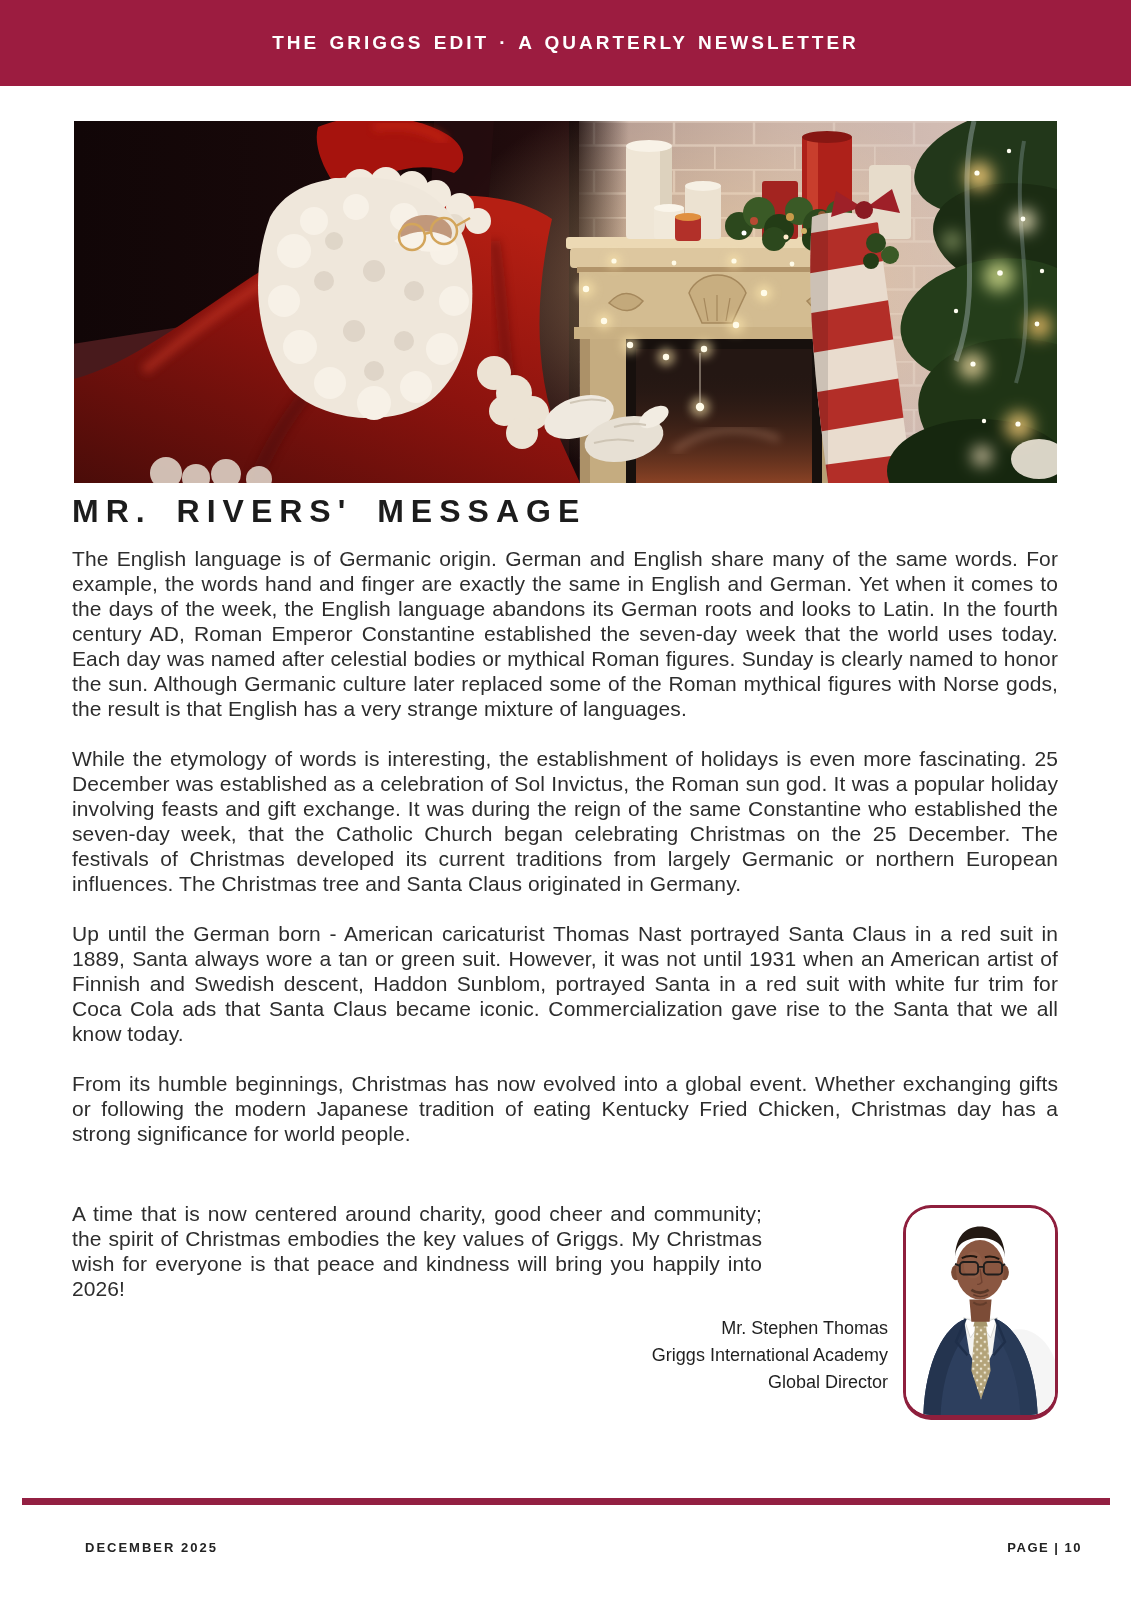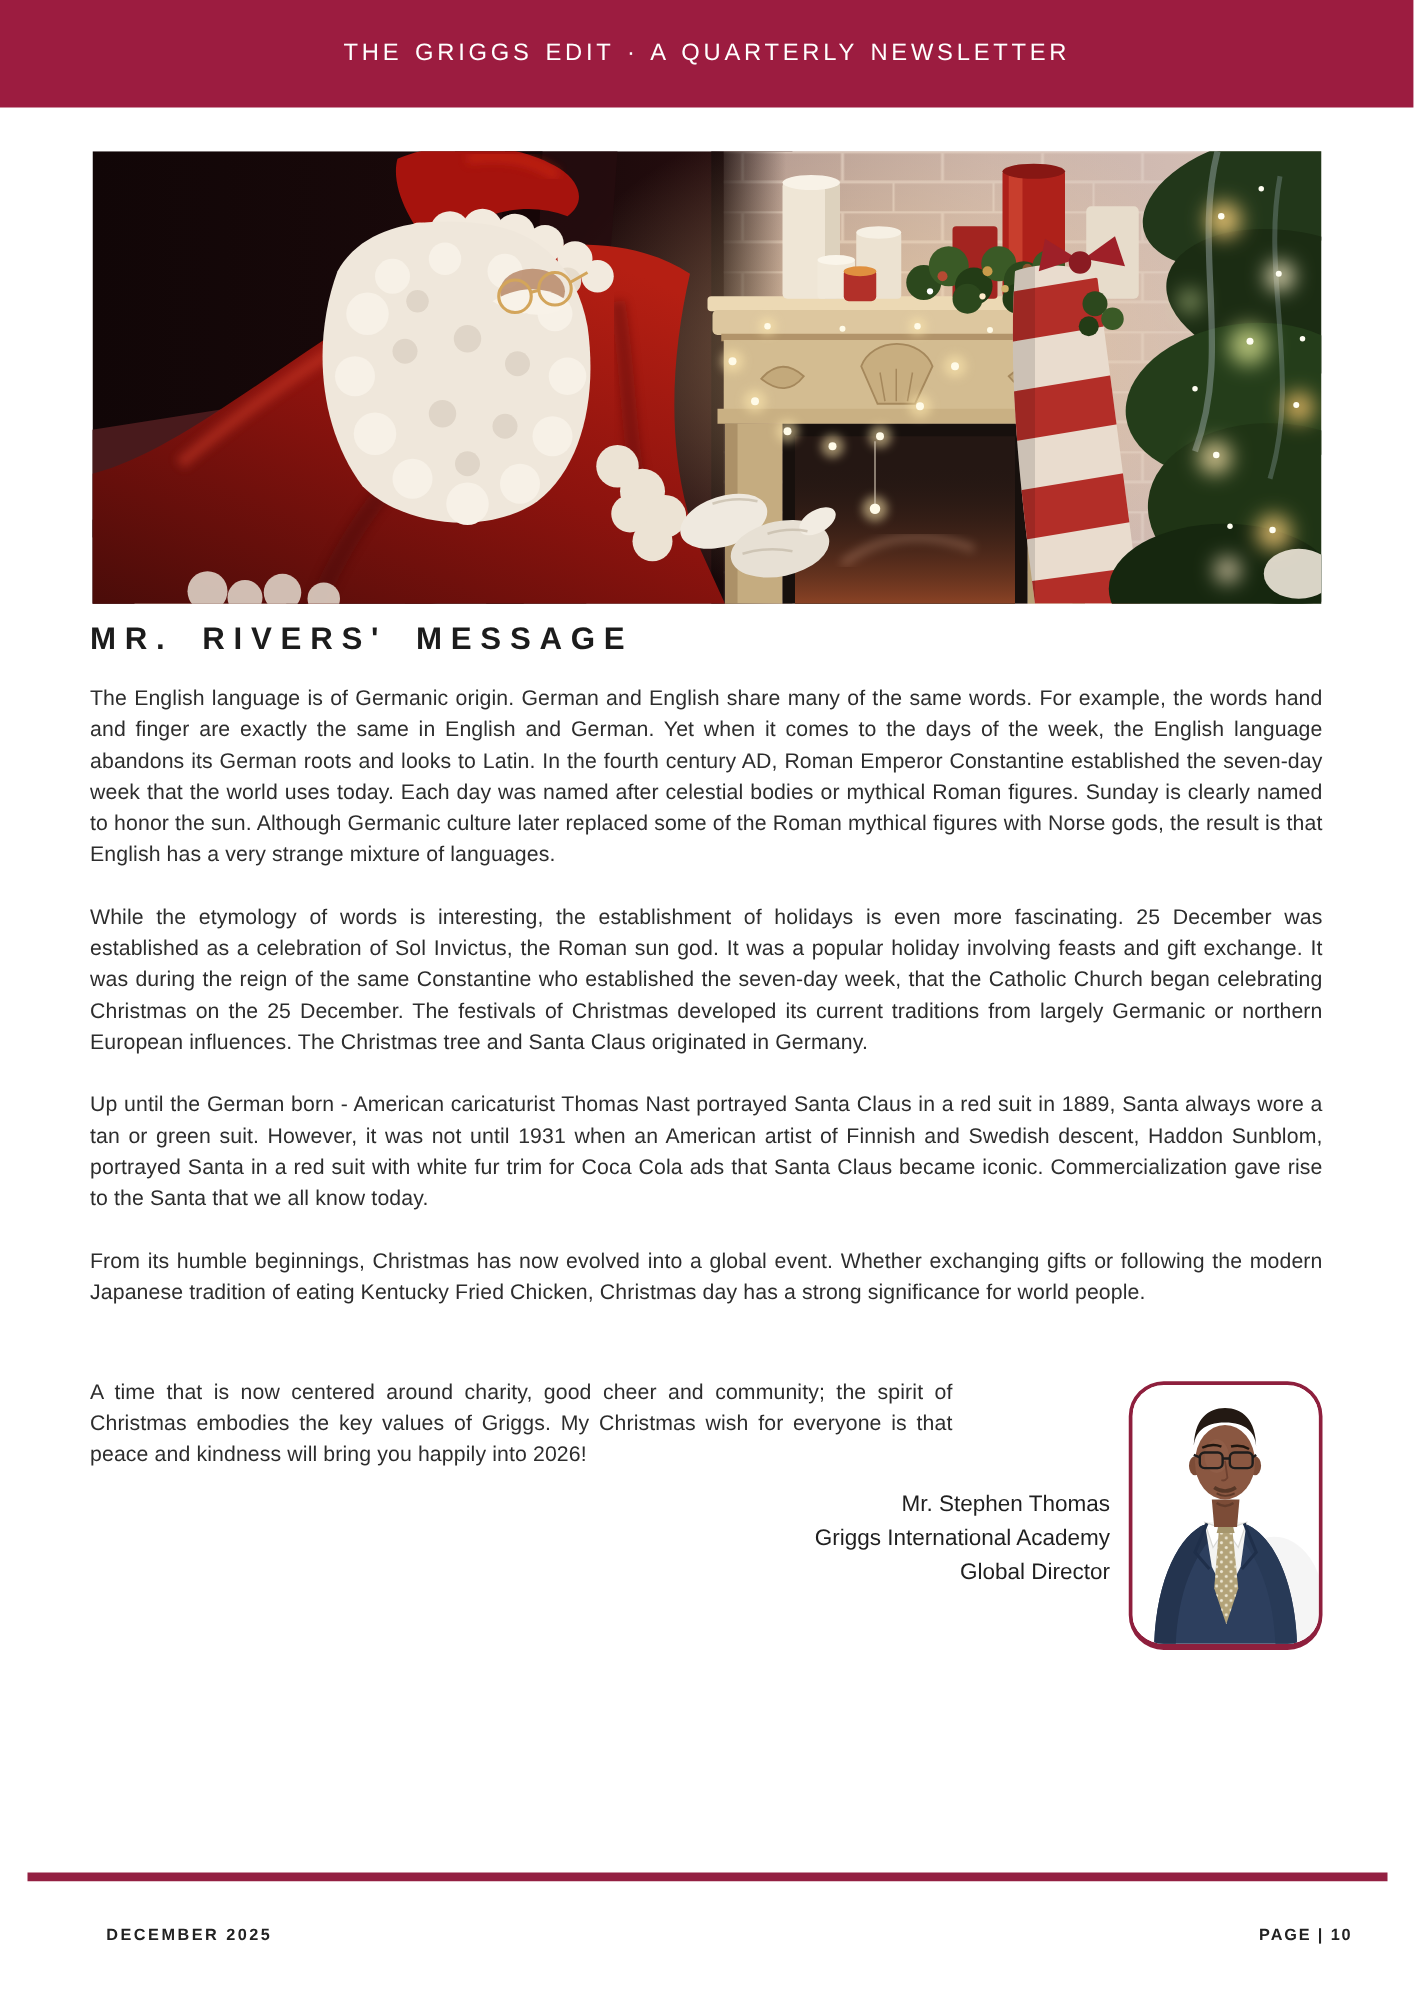--- a/index.html
+++ b/index.html
@@ -17,49 +17,49 @@
   .banner {
     height: 86px;
     background: #9c1c40;
     display: flex;
     align-items: center;
     justify-content: center;
   }
   .banner-title {
     color: #ffffff;
     font-size: 19px;
-    font-weight: 400;
+    font-weight: 700;
     letter-spacing: 3px;
     word-spacing: 2px;
   }
   
   .hero {
     margin: 35px 74px 0 74px;
     width: 983px;
     height: 362px;
     line-height: 0;
   }
   .hero svg { display: block; }
   
   .content {
     margin: 0 73px 0 72px;
     width: 986px;
   }
   .article-title {
     margin-top: 15px;
     margin-bottom: 21px;
-    font-size: 25px;
+    font-size: 32px;
     line-height: 27px;
     font-weight: 700;
     letter-spacing: 7px;
     word-spacing: 9px;
     color: #1c1c1c;
   }
   .content p {
-    font-size: 17px;
+    font-size: 21px;
     line-height: 25px;
     letter-spacing: 0.1px;
     color: #2d2d2d;
     text-align: justify;
     margin-bottom: 25px;
   }
   
   .bottom {
     position: relative;
     margin-top: 55px;

